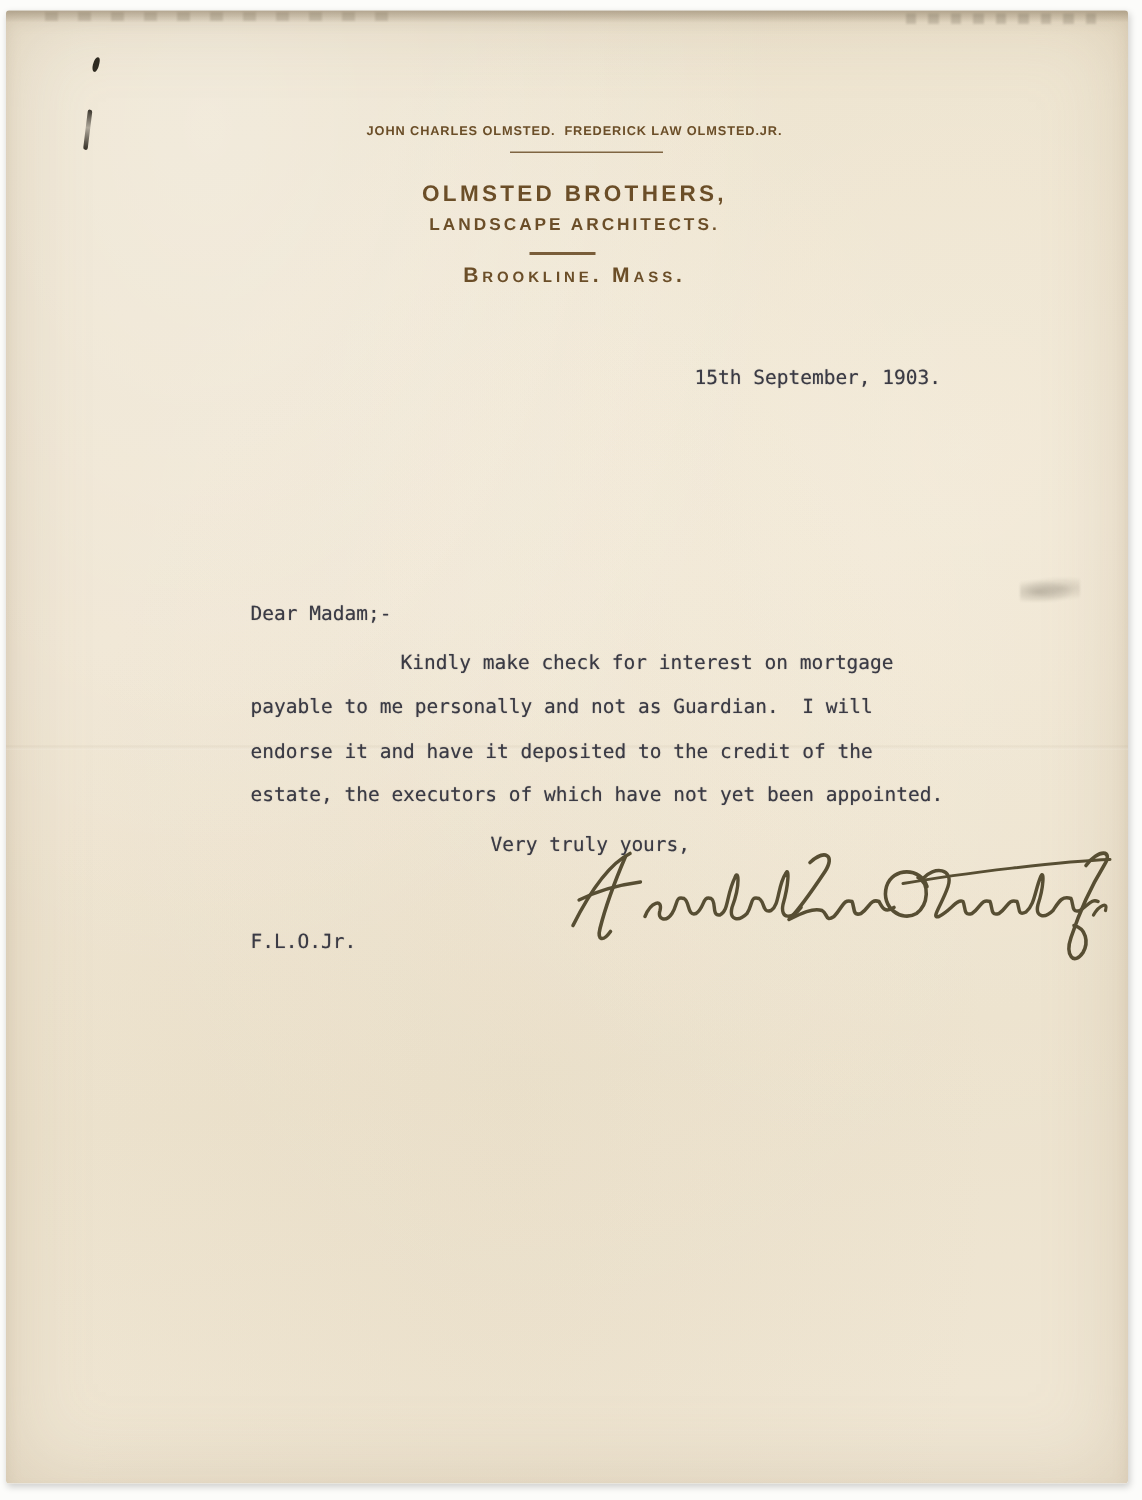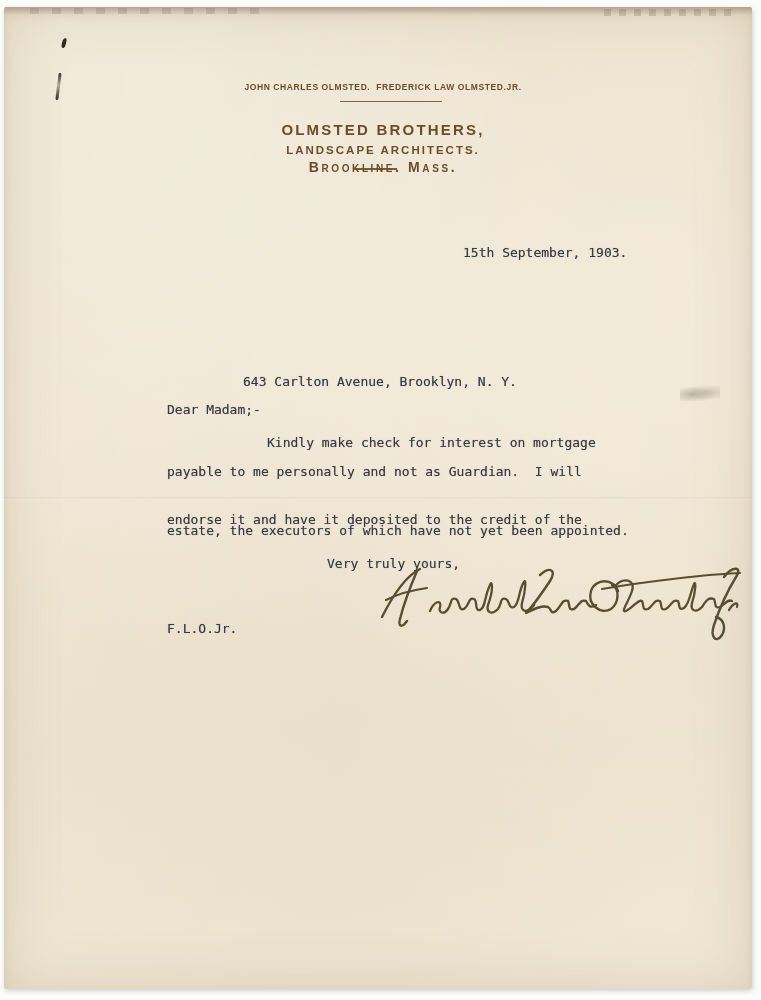--- a/index.html
+++ b/index.html
@@ -88,42 +88,42 @@
     position: absolute; left: 0; right: 0; top: 137px;
     font-family: "Liberation Sans", sans-serif;
     font-size: 11.5px; font-weight: bold; letter-spacing: 2px;
   }
   .lh-divider {
     position: absolute; left: 50%; top: 161px; width: 44px; height: 2px;
     margin-left: -30px;
     background: var(--letterhead-ink, #6b4e28); opacity: 0.9;
   }
   .location {
-    position: absolute; left: 0; right: 0; top: 152px;
+    position: absolute; left: 0; right: 0; top: 168px;
     font-family: "Liberation Sans", sans-serif;
     font-variant: small-caps;
     font-size: 14px; font-weight: bold; letter-spacing: 2.6px;
   }
 
   
   .typed {
     position: absolute;
     font-family: "DejaVu Sans Mono", monospace;
     font-size: 13px;
     color: var(--typewriter-ink, #3a3a44);
     white-space: pre;
     text-shadow: 0 0 0.7px rgba(58,58,68,0.55);
   }
   .date-line      { left: 459px; top: 238px; }
   .recipient-name { left: 171px; top: 337px; }
   .recipient-addr { left: 239px; top: 367px; }
   .salutation     { left: 163px; top: 395px; }
   .body-1 { left: 263px; top: 428px; }
   .body-2 { left: 163px; top: 457px; }
-  .body-3 { left: 163px; top: 487px; margin-top: 18px; }
+  .body-3 { left: 163px; top: 487px; }
   .body-4 { left: 163px; top: 516px; }
   .closing        { left: 323px; top: 549px; }
   .initials       { left: 163px; top: 614px; }
 
   .signature {
     position: absolute; left: 376px; top: 548px; width: 368px; height: 100px;
   }
   .signature svg { display: block; width: 100%; height: 100%; opacity: 0.92; }
   .signature path {
     fill: none;
@@ -149,21 +149,20 @@
       <div class="principals">JOHN CHARLES OLMSTED.  FREDERICK LAW OLMSTED.JR.</div>
       <div class="principals-underline"></div>
       <div class="firm-name">OLMSTED BROTHERS,</div>
       <div class="firm-type">LANDSCAPE ARCHITECTS.</div>
       <div class="lh-divider"></div>
       <div class="location">Brookline. Mass.</div>
     </div>
 
     <div class="typed date-line">15th September, 1903.</div>
 
-    <div class="typed recipient-addr">643 Carlton Avenue, Brooklyn, N. Y.</div>
     <div class="typed salutation">Dear Madam;-</div>
 
     <div class="typed body-2">payable to me personally and not as Guardian.  I will</div>
     <div class="typed body-1">Kindly make check for interest on mortgage</div>
     <div class="typed body-3">endorse it and have it deposited to the credit of the</div>
     <div class="typed closing">Very truly yours,</div>
 
     <div class="typed body-4">estate, the executors of which have not yet been appointed.</div>
 
     <div class="signature" aria-label="Frederick Law Olmsted Jr">

